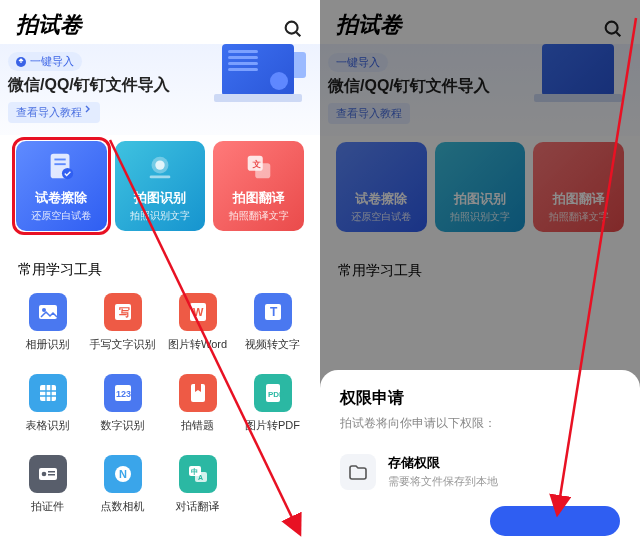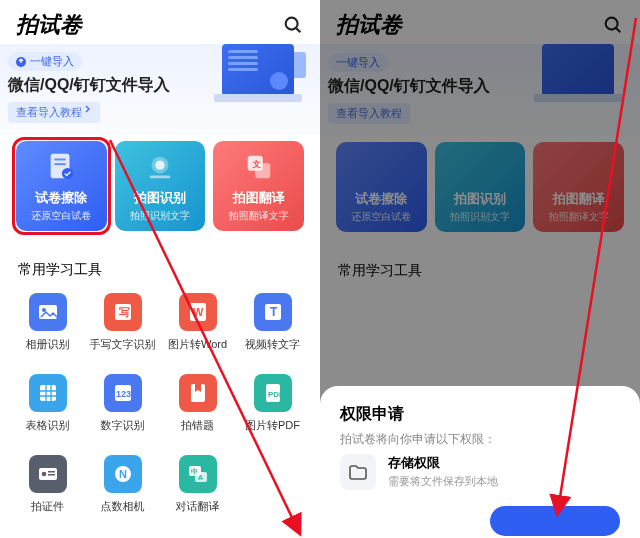--- a/index.html
+++ b/index.html
@@ -1,19 +1,19 @@
 <!DOCTYPE html>
 <html><head>
 <meta charset="utf-8">
 <style>
   *{box-sizing:border-box;margin:0;padding:0;font-family:-apple-system,BlinkMacSystemFont,"PingFang SC","Microsoft YaHei",sans-serif}
   body{width:640px;height:538px;background:#888;display:flex;overflow:hidden;position:relative}
   .phone{width:320px;height:538px;background:#fff;position:relative;overflow:hidden}
   .phone.dim::after{content:"";position:absolute;inset:0;background:rgba(0,0,0,.45);z-index:5}
-  .hdr{display:flex;align-items:center;justify-content:space-between;padding:10px 16px 4px}
+  .hdr{display:flex;align-items:flex-end;justify-content:space-between;padding:10px 16px 4px}
   .title{font-size:22px;font-weight:800;font-style:italic}
   .search-ic{width:22px;height:22px}
   .banner{position:relative;padding:8px 8px 12px;background:linear-gradient(180deg,#eef3ff 0,#fff 120px)}
   .pill{display:inline-flex;align-items:center;gap:4px;background:#e3ecff;color:#3a63e6;font-size:11px;padding:2px 8px;border-radius:10px;margin-bottom:4px}
   .imp{font-size:16px;font-weight:700;color:#222}
   .tut{display:inline-flex;align-items:flex-start;gap:2px;background:#e3ecff;color:#4a6fe0;font-size:11px;padding:3px 8px;border-radius:4px;margin-top:6px}
   .laptop{position:absolute;right:14px;top:0;width:95px;height:70px}
   .lp-screen{position:absolute;right:12px;top:0;width:72px;height:52px;background:linear-gradient(135deg,#3c6ff0,#2a56d8);border-radius:4px}
   .lp-lines{position:absolute;left:6px;top:6px;width:30px;height:40px;display:flex;flex-direction:column;gap:3px}
   .lp-lines span{height:3px;background:#7ba0ff;border-radius:2px}
@@ -30,21 +30,21 @@
   .cs{font-size:10px;opacity:.85;margin:2px 0 8px}
   .hilite{position:absolute;inset:-4px;border:3px solid #e81123;border-radius:12px;pointer-events:none}
   .sect{font-size:14px;font-weight:400;padding:30px 18px 6px}
   .grid{display:grid;grid-template-columns:repeat(4,1fr);gap:6px 0;padding:0 10px}
   .tool{display:flex;flex-direction:column;align-items:center;padding:8px 0}
   .tic{width:38px;height:38px;border-radius:8px;margin-bottom:6px;display:flex;align-items:center;justify-content:center}
   .tlabel{font-size:11px;color:#333}
   .b-blue{background:#4a78f0}.b-red{background:#ee5a45}.b-teal{background:#2bb8a3}.b-cyan{background:#3aa5ea}.b-gr{background:#585e6b}
   .sheet{position:absolute;left:0;right:0;bottom:-8px;background:#fff;border-radius:18px 18px 0 0;z-index:10;padding:18px 20px 10px}
   .s-title{font-size:16px;font-weight:700;margin-bottom:6px}
-  .s-sub{font-size:12px;color:#888;margin-bottom:6px}
+  .s-sub{font-size:12px;color:#888;margin-bottom:22px}
   .perm{display:flex;gap:12px;align-items:flex-start;margin-bottom:16px}
   .p-ic{width:36px;height:36px;border-radius:8px;background:#f2f4f8;display:flex;align-items:center;justify-content:center;flex-shrink:0;color:#555}
   .p-t{font-size:13px;font-weight:700}
   .p-d{font-size:11px;color:#999;margin-top:2px}
   .s-btn{width:130px;height:30px;background:#2f5ef2;border-radius:18px;margin:8px 0 0 auto}
   .arrow-overlay{position:absolute;inset:0;pointer-events:none;z-index:100}
   svg{display:block}
 </style>
 </head>
 <body>

